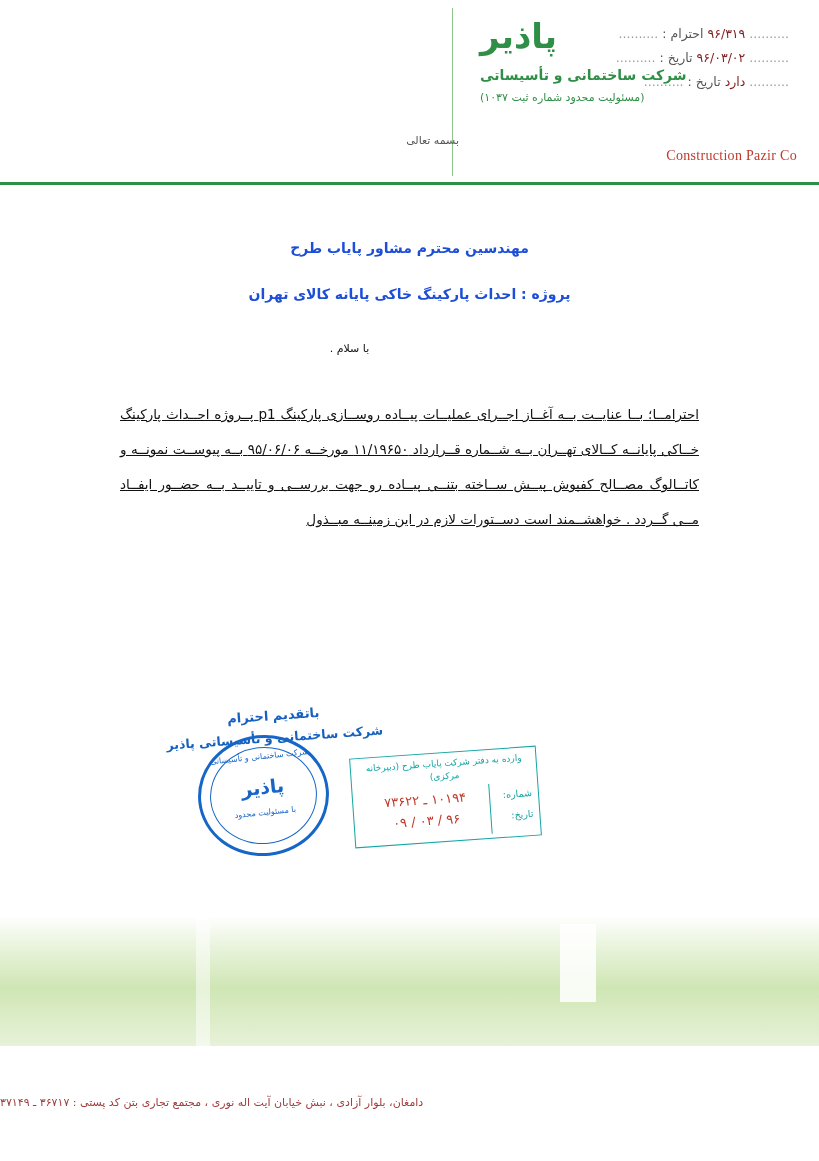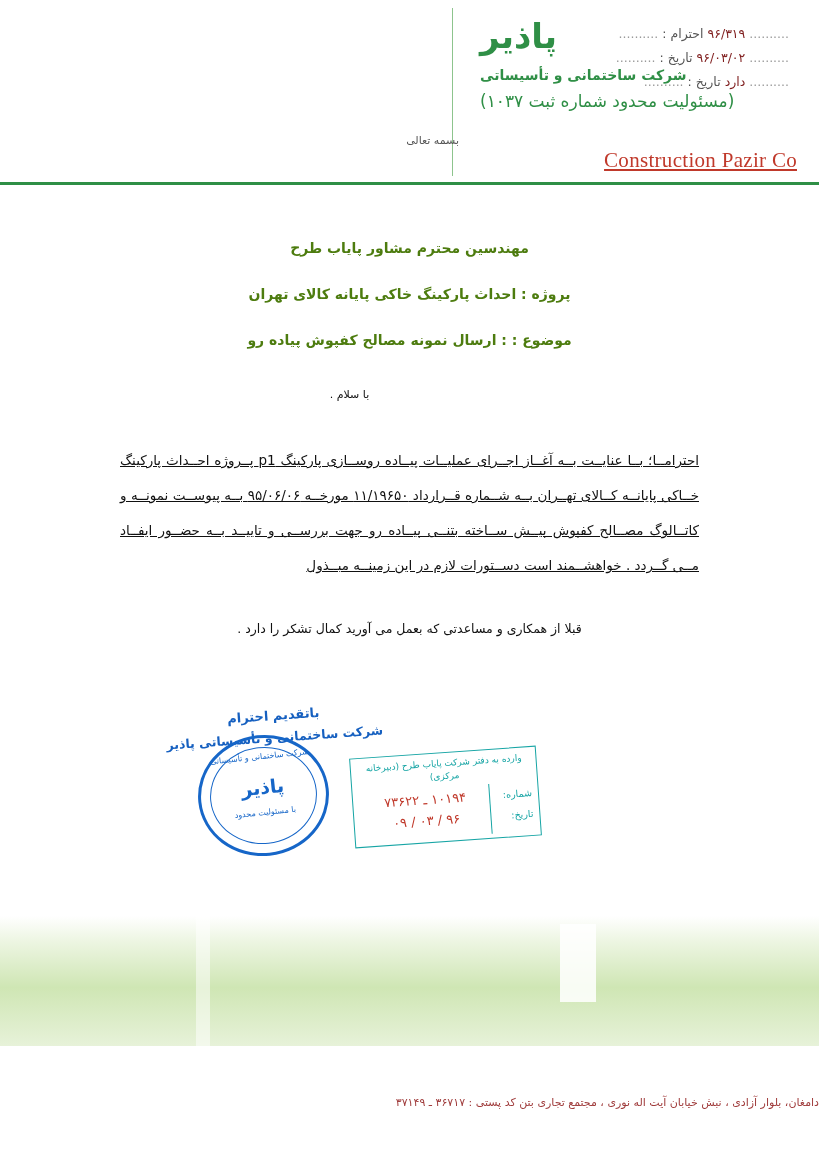--- a/index.html
+++ b/index.html
@@ -45,21 +45,21 @@
   }
   .brand-sub {
     margin-top: 12px;
     font-size: 14px;
     font-weight: bold;
     color: #2f8f46;
     text-align: left;
   }
   .brand-reg {
     margin-top: 8px;
-    font-size: 17px;
+    font-size: 11px;
     color: #2f8f46;
     text-align: left;
   }
 
   .meta-block {
     position: absolute;
     top: 26px;
     right: 30px;
     width: 250px;
     direction: rtl;
@@ -81,26 +81,25 @@
   .meta-value {
     color: #7f1d1d;
     font-weight: normal;
   }
 
   .company-en {
     position: absolute;
     top: 148px;
     right: 22px;
     font-family: "Liberation Serif", serif;
-    font-size: 21px;
+    font-size: 14px;
     color: #c0392b;
     letter-spacing: 0.3px;
     direction: ltr;
     text-align: right;
-    text-decoration: underline;
   }
 
   .besmeh {
     position: absolute;
     top: 134px;
     right: 360px;
     font-size: 11px;
     color: #555;
   }
 
@@ -130,21 +129,21 @@
     width: 819px;
     direction: rtl;
   }
   .addr-lines {
     margin: 0 120px 0 120px;
     text-align: center;
   }
   .addr-line {
     font-size: 14px;
     font-weight: bold;
-    color: #4d7c0f;
+    color: #1d4ed8;
     margin-bottom: 30px;
     text-align: center;
   }
   .addr-line.first { margin-top: 35px; }
 
   .salam {
     margin: 40px 120px 0 0;
     font-size: 11px;
     color: #111;
     text-align: center;
@@ -310,21 +309,21 @@
     height: 130px;
     background: #ffffff;
     opacity: 0.5;
   }
 
   .footer-text {
     position: absolute;
     bottom: 40px;
     left: 0;
     width: 819px;
-    text-align: right;
+    text-align: left;
     direction: rtl;
     color: #9e3a3a;
   }
   .footer-line {
     font-size: 11px;
     color: #a03c3c;
     margin-bottom: 12px;
   }
   .footer-line.second { margin-bottom: 0; }
 </style>
@@ -367,28 +366,26 @@
     <div class="company-en">Construction Pazir Co</div>
     <div class="besmeh">بسمه تعالی</div>
   </div>
 
   <div class="rule-green"></div>
 
   <div class="body-wrap">
     <div class="addr-lines">
       <div class="addr-line first">مهندسین محترم مشاور پایاب طرح</div>
       <div class="addr-line">پروژه : احداث پارکینگ خاکی پایانه کالای تهران</div>
-      <div class="addr-line">موضوع : : ارسال نمونه مصالح کفپوش پیاده رو</div>
     </div>
 
     <div class="salam">با سلام .</div>
 
     <div class="para">احترامــا؛ بــا عنایــت بــه آغــاز اجــرای عملیــات پیــاده روســازی پارکینگ p1 پــروژه احــداث پارکینگ خــاکی پایانــه کــالای تهــران بــه شــماره قــرارداد ۱۱/۱۹۶۵۰ مورخــه ۹۵/۰۶/۰۶ بــه پیوســت نمونــه و کاتــالوگ مصــالح کفپوش پیــش ســاخته بتنــی پیــاده رو جهت بررســی و تاییــد بــه حضــور ایفــاد مــی گــردد . خواهشــمند است دســتورات لازم در این زمینــه مبــذول</div>
 
-    <div class="thanks">قبلا از همکاری و مساعدتی که بعمل می آورید کمال تشکر را دارد  .</div>
   </div>
 
   <div class="sign-block">
     <div class="sign-line1">باتقدیم احترام</div>
     <div class="sign-line2">شرکت ساختمانی و تأسیساتی پاذیر</div>
   </div>
 
   <div class="stamp">
     <div class="stamp-top">شرکت ساختمانی و تأسیساتی</div>
     <div class="stamp-text">پاذیر</div>

